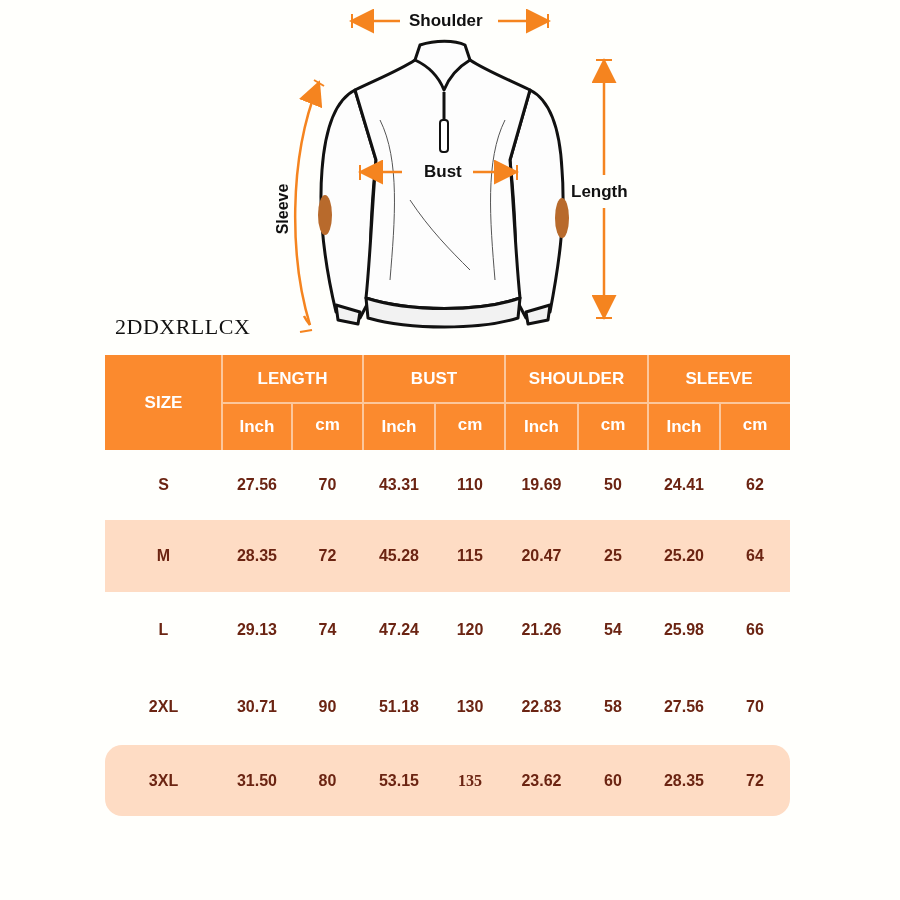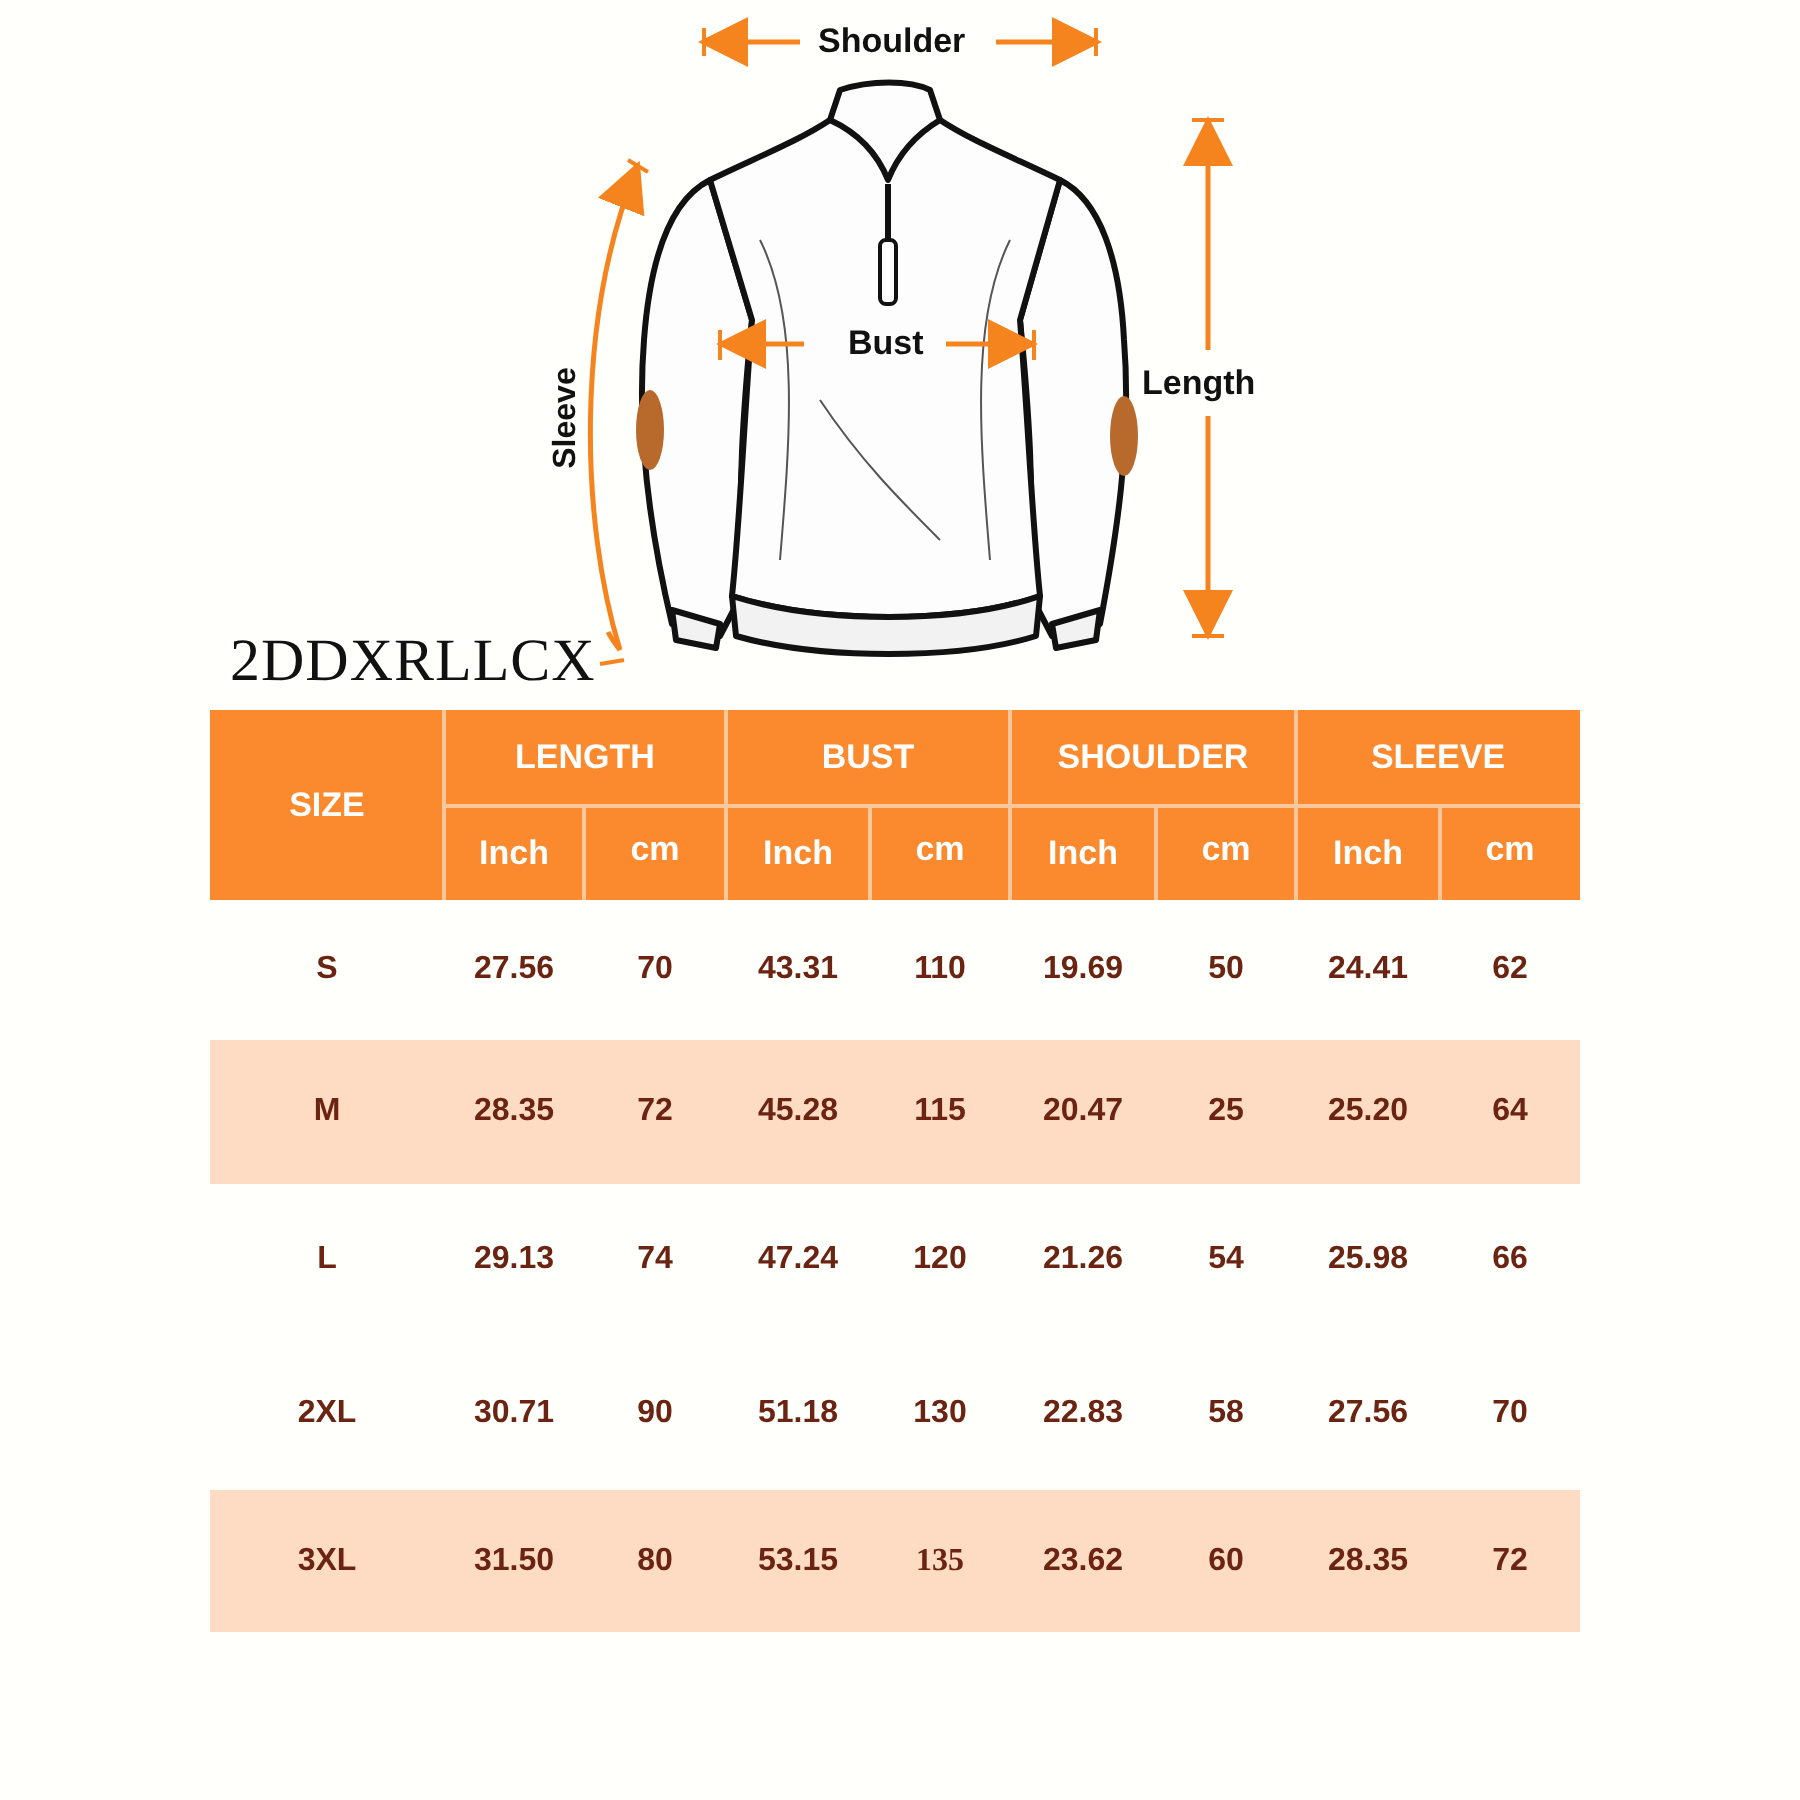--- a/index.html
+++ b/index.html
@@ -1,18 +1,18 @@
 <!DOCTYPE html>
 <html><head>
 <meta charset="utf-8">
 <style>
   html, body { margin:0; padding:0; }
   body { width:900px; height:900px; background:#fffffc; position:relative; overflow:hidden; font-family:"Liberation Sans", sans-serif; }
   .illus { position:absolute; left:0; top:0; width:900px; height:340px; }
-  .code { position:absolute; left:115px; top:314px; font-family:"Liberation Serif", serif; font-size:30px; color:#111; letter-spacing:0.5px; }
+  .code { position:absolute; left:115px; top:314px; font-family:"Liberation Serif", serif; font-size:22px; color:#111; letter-spacing:0.5px; }
   .label { position:absolute; font-weight:bold; font-size:17px; color:#111; font-family:"Liberation Sans", sans-serif; }
   .table { position:absolute; left:105px; top:355px; width:685px; }
   .hdr { position:relative; height:95px; background:#fb8a2e; }
   .hcell { position:absolute; color:#fff; font-weight:bold; font-size:17px; display:flex; align-items:center; justify-content:center; box-sizing:border-box; }
   .vline { position:absolute; top:0; width:2px; background:#fcc79b; }
   .hline { position:absolute; height:2px; background:#fcc79b; }
   .row { position:relative; display:flex; align-items:center; }
   .row.alt { background:#fedcc4; }
   .cell { color:#6b2412; font-weight:bold; font-size:16px; text-align:center; box-sizing:border-box; }
 </style>
@@ -149,21 +149,21 @@
     <div class="cell" style="width:117px;">2XL</div>
     <div class="cell" style="width:70px;">30.71</div>
     <div class="cell" style="width:71px;">90</div>
     <div class="cell" style="width:72px;">51.18</div>
     <div class="cell" style="width:70px;">130</div>
     <div class="cell" style="width:73px;">22.83</div>
     <div class="cell" style="width:70px;">58</div>
     <div class="cell" style="width:72px;">27.56</div>
     <div class="cell" style="width:70px;">70</div>
   </div>
-  <div class="row alt" style="height:71px;">
+  <div class="row alt" style="height:71px;border-radius:17px;">
     <div class="cell" style="width:117px;">3XL</div>
     <div class="cell" style="width:70px;">31.50</div>
     <div class="cell" style="width:71px;">80</div>
     <div class="cell" style="width:72px;">53.15</div>
     <div class="cell" style="width:70px;font-family:Liberation Serif, serif;">135</div>
     <div class="cell" style="width:73px;">23.62</div>
     <div class="cell" style="width:70px;">60</div>
     <div class="cell" style="width:72px;">28.35</div>
     <div class="cell" style="width:70px;">72</div>
   </div>

